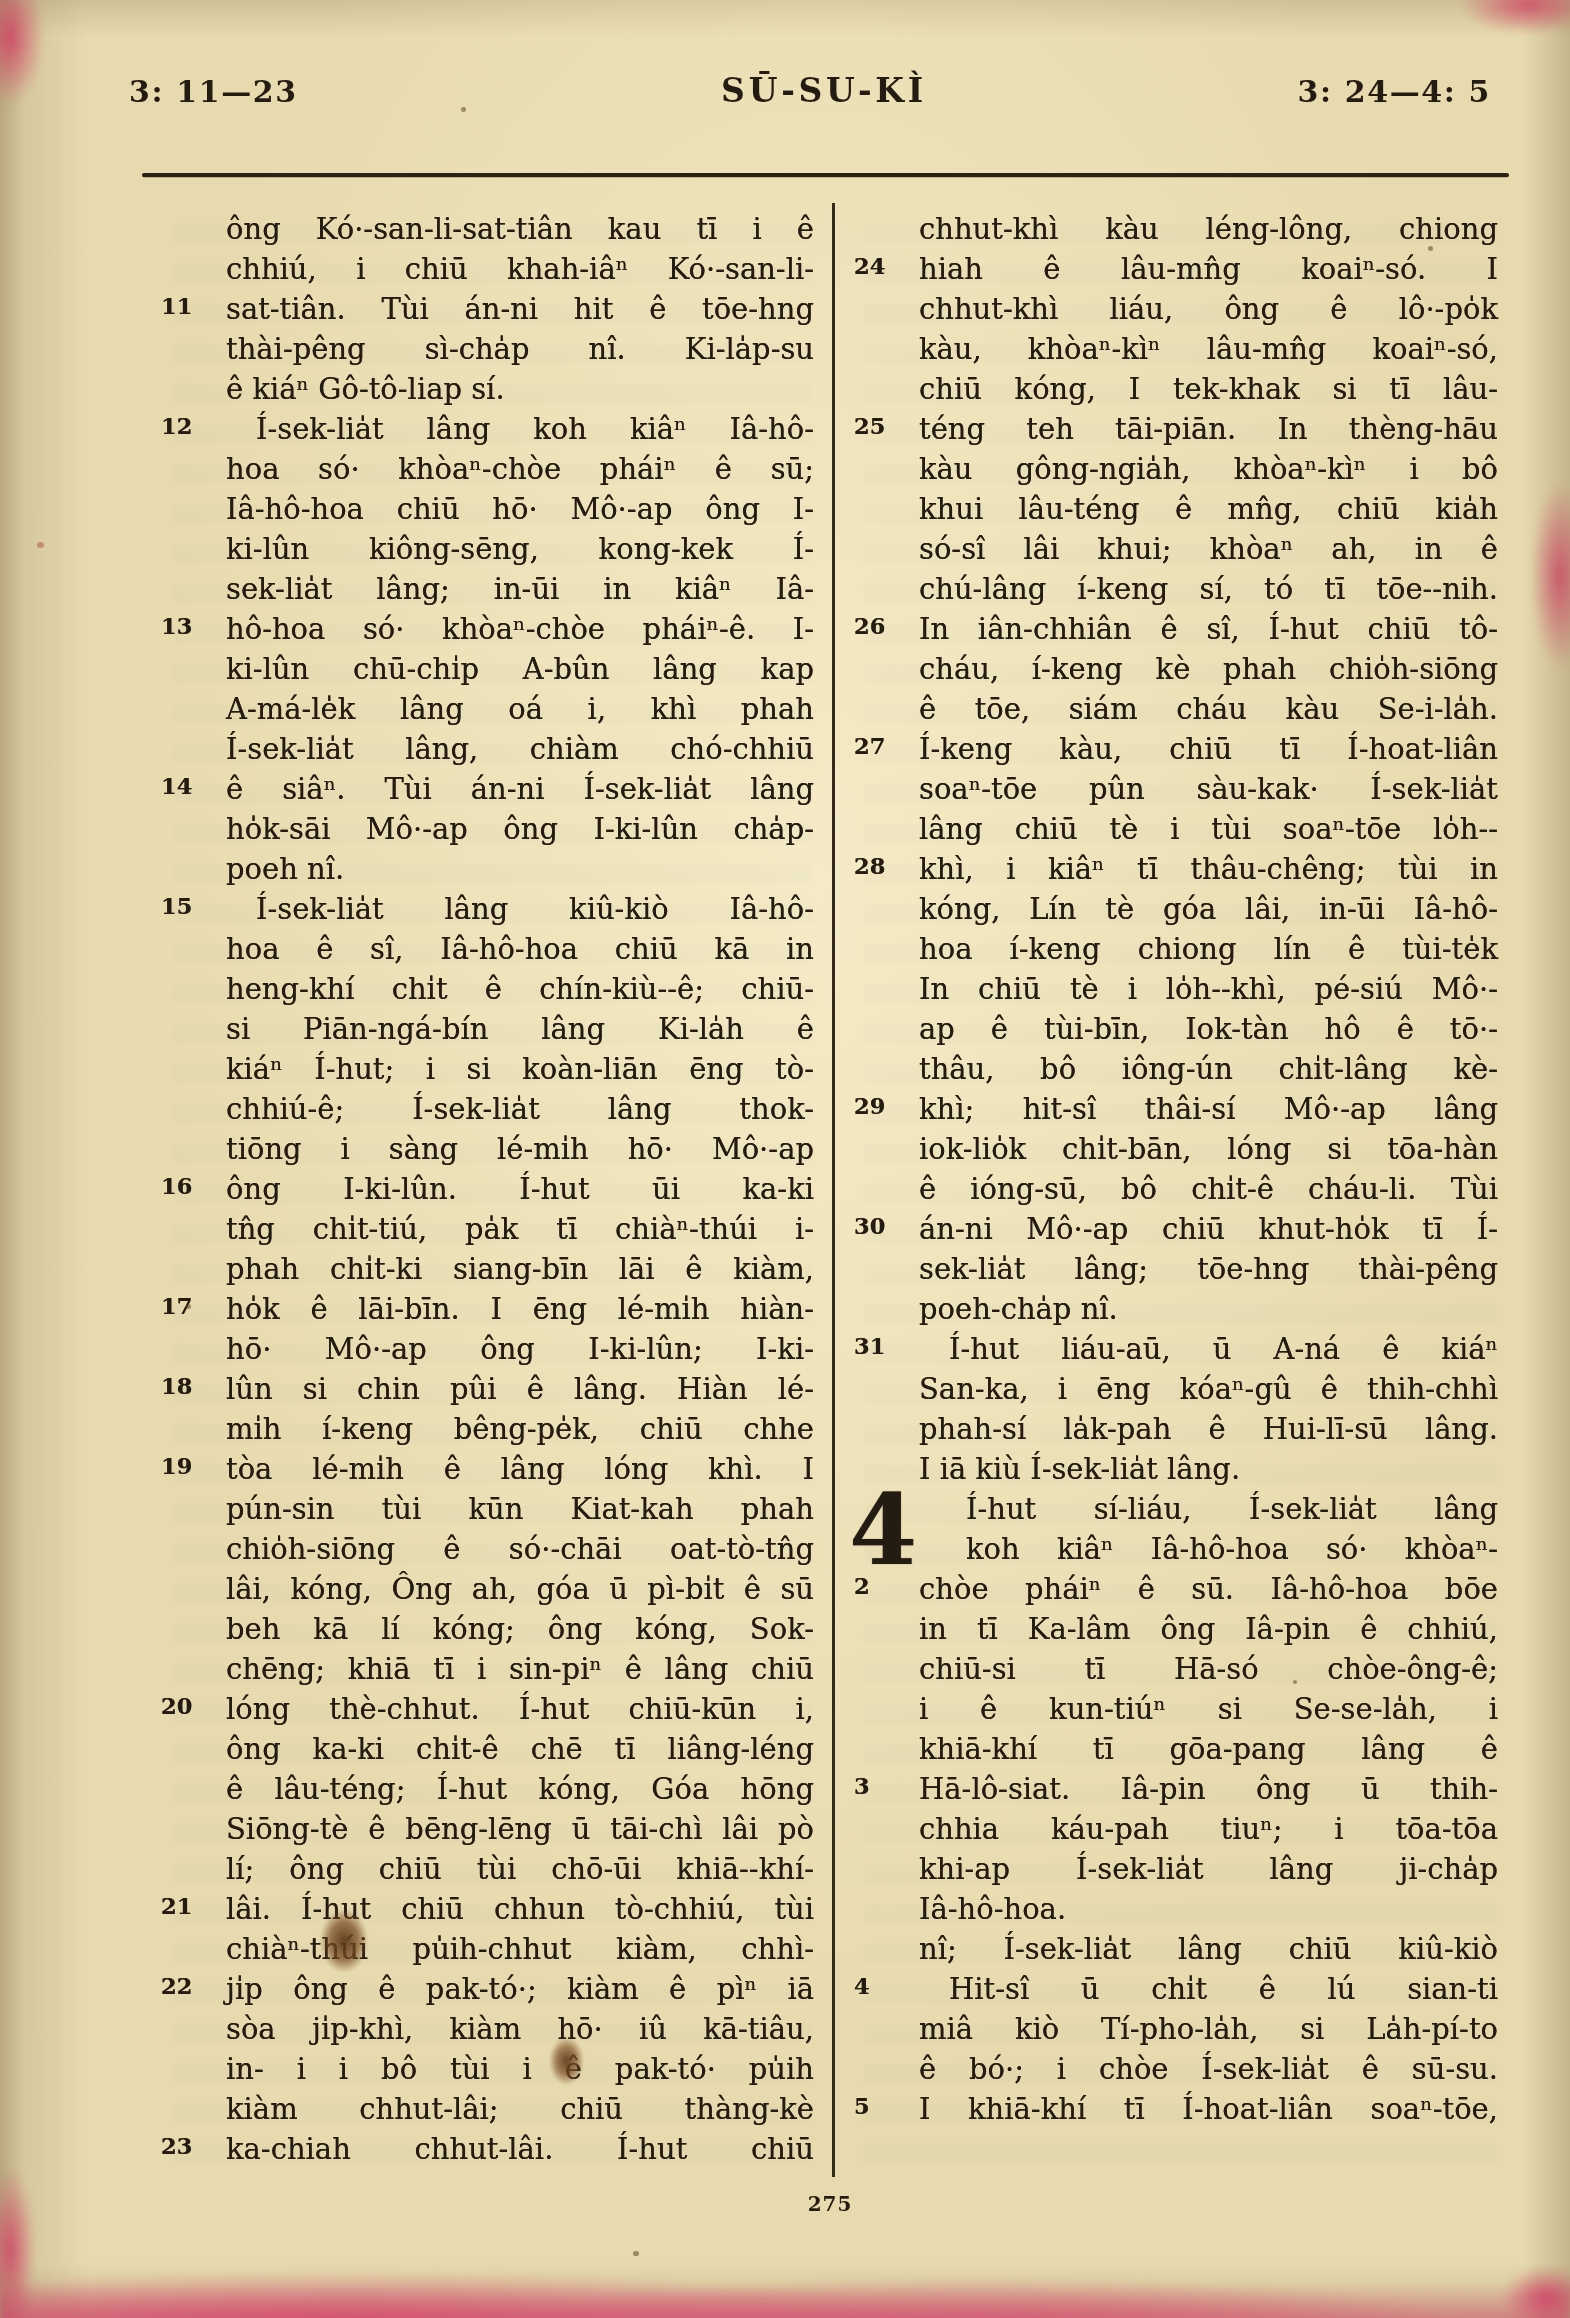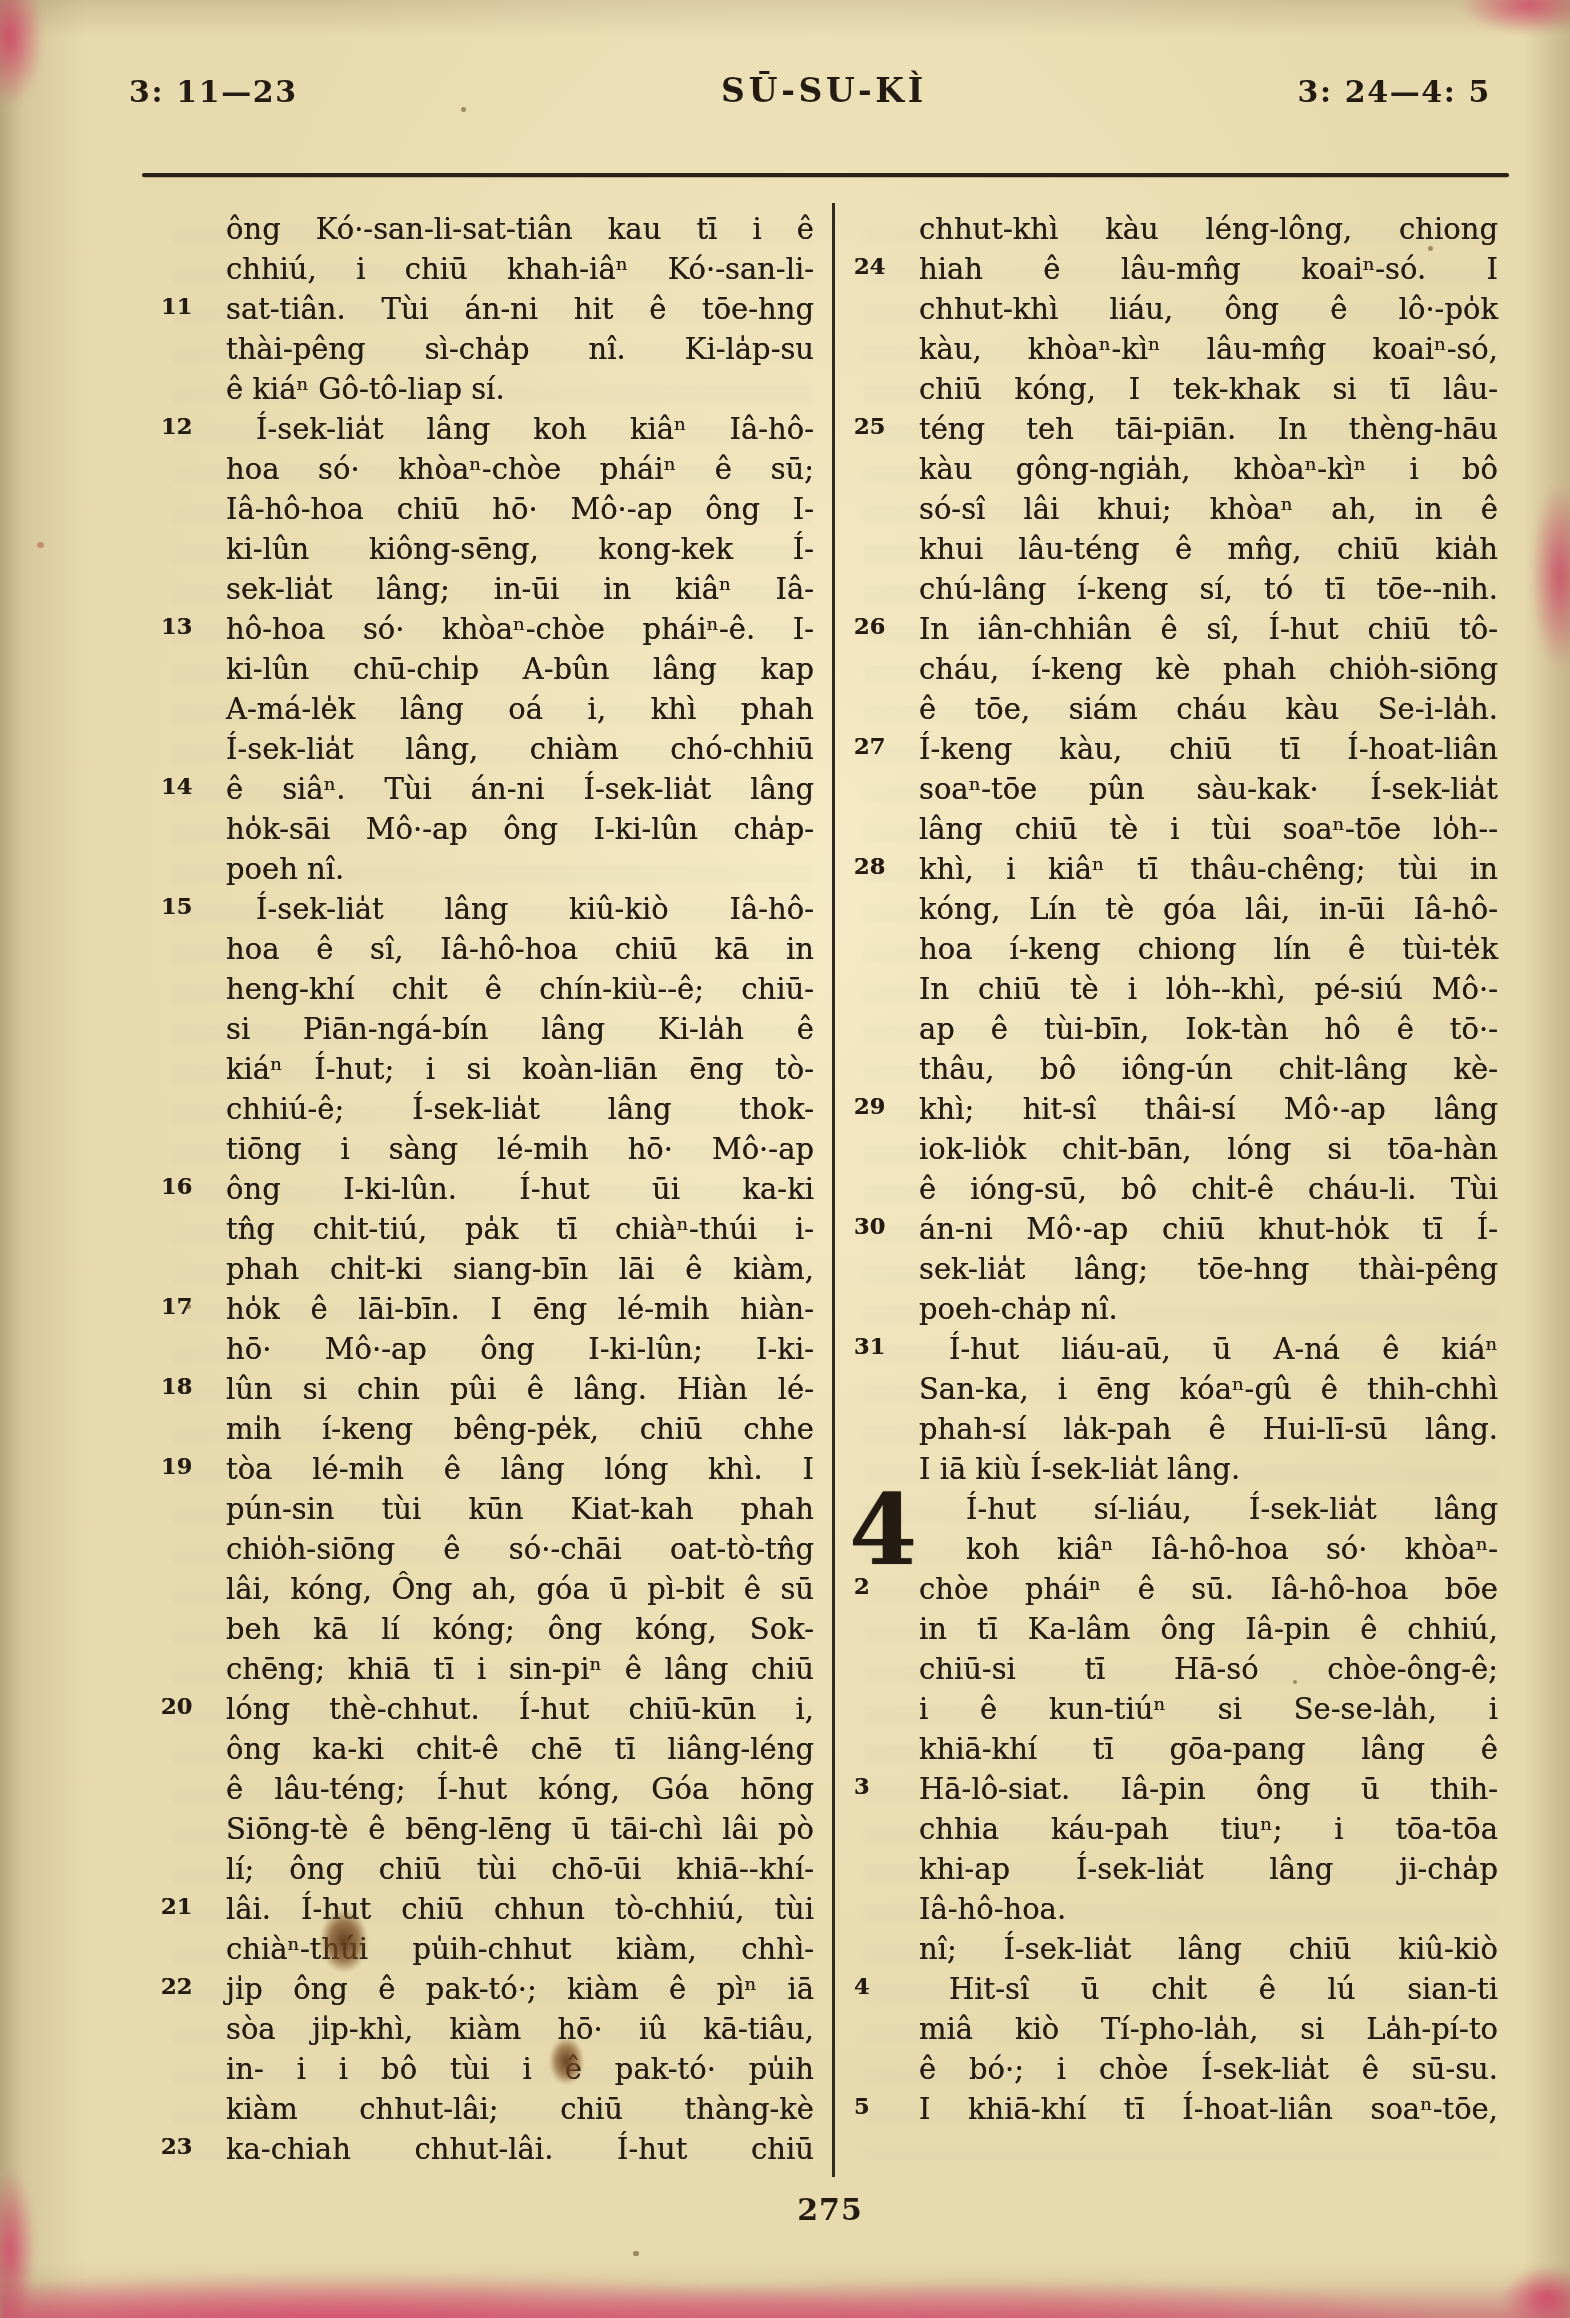--- a/index.html
+++ b/index.html
@@ -28,21 +28,21 @@
     display:block;width:100%;font-size:29px;line-height:40px;
     text-align:justify;text-align-last:justify;
     text-shadow:0 0 0.5px rgba(36,28,18,.85);
     white-space:normal;
   }
   .txt.short{text-align:left;text-align-last:left;}
   .txt.indent{text-indent:30px;}
   .vnum{position:absolute;left:2.1px;top:3.7px;font-size:22.5px;font-weight:bold;text-shadow:0 0 0.5px rgba(36,28,18,.8);}
   .ch-line{padding-left:114px;}
   .chnum{position:absolute;left:-3.1px;top:1px;font-size:98px;line-height:79px;font-weight:bold;text-shadow:0 0 1px rgba(36,28,18,.7);}
-  #pageno{position:absolute;left:830px;top:2192px;transform:translateX(-50%);font-size:30px;font-weight:bold;letter-spacing:1px;}
+  #pageno{position:absolute;left:830px;top:2192px;transform:translateX(-50%);font-size:20px;font-weight:bold;letter-spacing:1px;}
   .ghost{position:absolute;opacity:.55;filter:blur(1.6px);
     background:repeating-linear-gradient(180deg, rgba(95,115,130,.055) 0px, rgba(95,115,130,.055) 18px, rgba(95,115,130,0) 18px, rgba(95,115,130,0) 40px);}
   .dye{position:absolute;filter:blur(3.1px);pointer-events:none;}
   #dye-tl{left:-23.6px;top:-31px;width:68px;height:136px;background:radial-gradient(closest-side, rgba(206,62,98,.85), rgba(206,62,98,0));}
   #dye-tr{left:1460px;top:-23.6px;width:136px;height:58px;background:radial-gradient(closest-side, rgba(206,62,98,.8), rgba(206,62,98,0));}
   #dye-r{left:1531px;top:482px;width:58px;height:188px;background:radial-gradient(closest-side, rgba(200,55,95,.75), rgba(200,55,95,0));}
   #dye-bot{left:0;top:2274px;width:1570px;height:50px;filter:blur(2.6px);
     background:
       radial-gradient(55% 160% at 22% 105%, rgba(214,66,108,.85), rgba(214,66,108,0) 70%),
       radial-gradient(45% 150% at 62% 110%, rgba(214,66,108,.7), rgba(214,66,108,0) 70%),
@@ -257,24 +257,24 @@
         <span class="txt">chiū kóng, I tek-khak si tī lâu-</span>
       </div>
       <div class="line">
         <span class="vnum">25</span>
         <span class="txt">téng teh tāi-piān.  In thèng-hāu</span>
       </div>
       <div class="line">
         <span class="txt">kàu gông-ngia̍h, khòaⁿ-kìⁿ i bô</span>
       </div>
       <div class="line">
+        <span class="txt">khui lâu-téng ê mn̂g, chiū kia̍h</span>
+      </div>
+      <div class="line">
         <span class="txt">só-sî lâi khui;  khòaⁿ ah, in ê</span>
-      </div>
-      <div class="line">
-        <span class="txt">khui lâu-téng ê mn̂g, chiū kia̍h</span>
       </div>
       <div class="line">
         <span class="txt">chú-lâng í-keng sí, tó tī tōe--nih.</span>
       </div>
       <div class="line">
         <span class="vnum">26</span>
         <span class="txt">In iân-chhiân ê sî, Í-hut chiū tô-</span>
       </div>
       <div class="line">
         <span class="txt">cháu, í-keng kè phah chio̍h-siōng</span>

